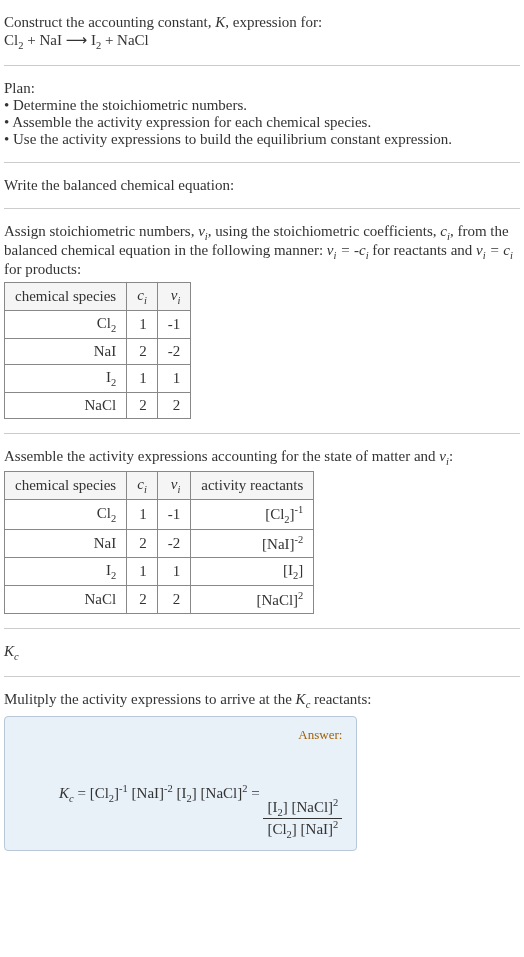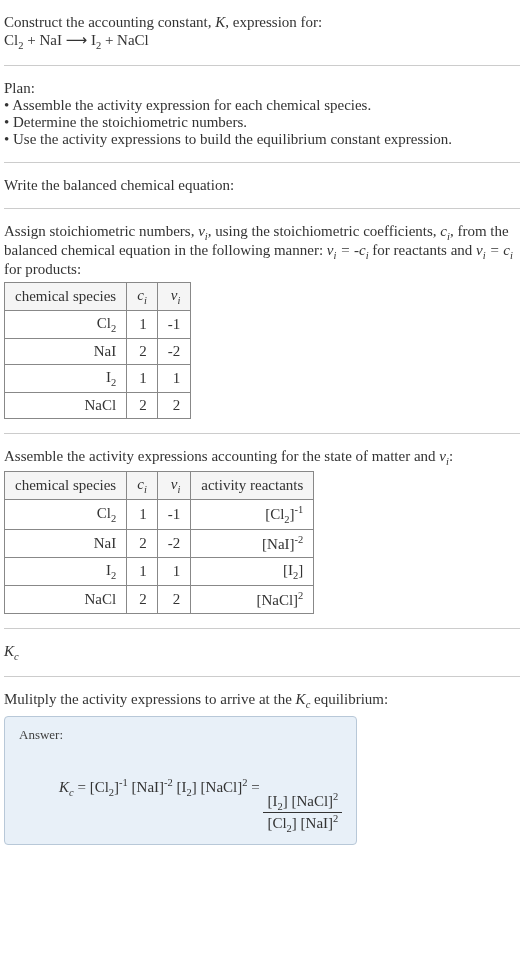--- a/index.html
+++ b/index.html
@@ -50,21 +50,23 @@
     .answer-box {
       background: #e8f0f8;
       border: 1px solid #b8c8d8;
       border-radius: 4px;
       padding: 10px 14px;
       margin-top: 6px;
       display: inline-block;
     }
     .answer-label {
       font-size: 13px;
-      color: #404040;
+      color: #a16207;
+      margin-bottom: 6px;
+      text-align: right;
     }
     .frac {
       display: inline-block;
       vertical-align: middle;
       text-align: center;
     }
     .frac .num {
       display: block;
       border-bottom: 1px solid #333;
       padding: 0 4px;
@@ -90,22 +92,22 @@
   </div>
   <div>
     Cl<sub>2</sub> + NaI <span class="arrow">⟶</span> I<sub>2</sub> + NaCl
   </div>
 </div>
 
 <hr>
 
 <div class="section">
   <div>Plan:</div>
+  <div>• Determine the stoichiometric numbers.</div>
   <div>• Assemble the activity expression for each chemical species.</div>
-  <div>• Determine the stoichiometric numbers.</div>
   <div>• Use the activity expressions to build the equilibrium constant expression.</div>
 </div>
 
 <hr>
 
 <div class="section">
   <div>Write the balanced chemical equation:</div>
 </div>
 
 <hr>
@@ -190,21 +192,21 @@
 <hr>
 
 <div class="section">
   <div class="italic">K<sub>c</sub></div>
 </div>
 
 <hr>
 
 <div class="section">
   <div>
-    <span>Mulitply the activity expressions to arrive at the </span><span class="italic">K<sub>c</sub></span><span> equilibrium:</span>
+    <span>Mulitply the activity expressions to arrive at the </span><span class="italic">K<sub>c</sub></span><span> reactants:</span>
   </div>
   <div class="answer-box">
     <div class="answer-label">Answer:</div>
     <div class="indent">
       <span class="italic">K<sub>c</sub></span>
       <span> = </span>
       <span>[Cl<sub>2</sub>]<sup>-1</sup></span>
       <span> [NaI]<sup>-2</sup></span>
       <span> [I<sub>2</sub>]</span>
       <span> [NaCl]<sup>2</sup></span>

